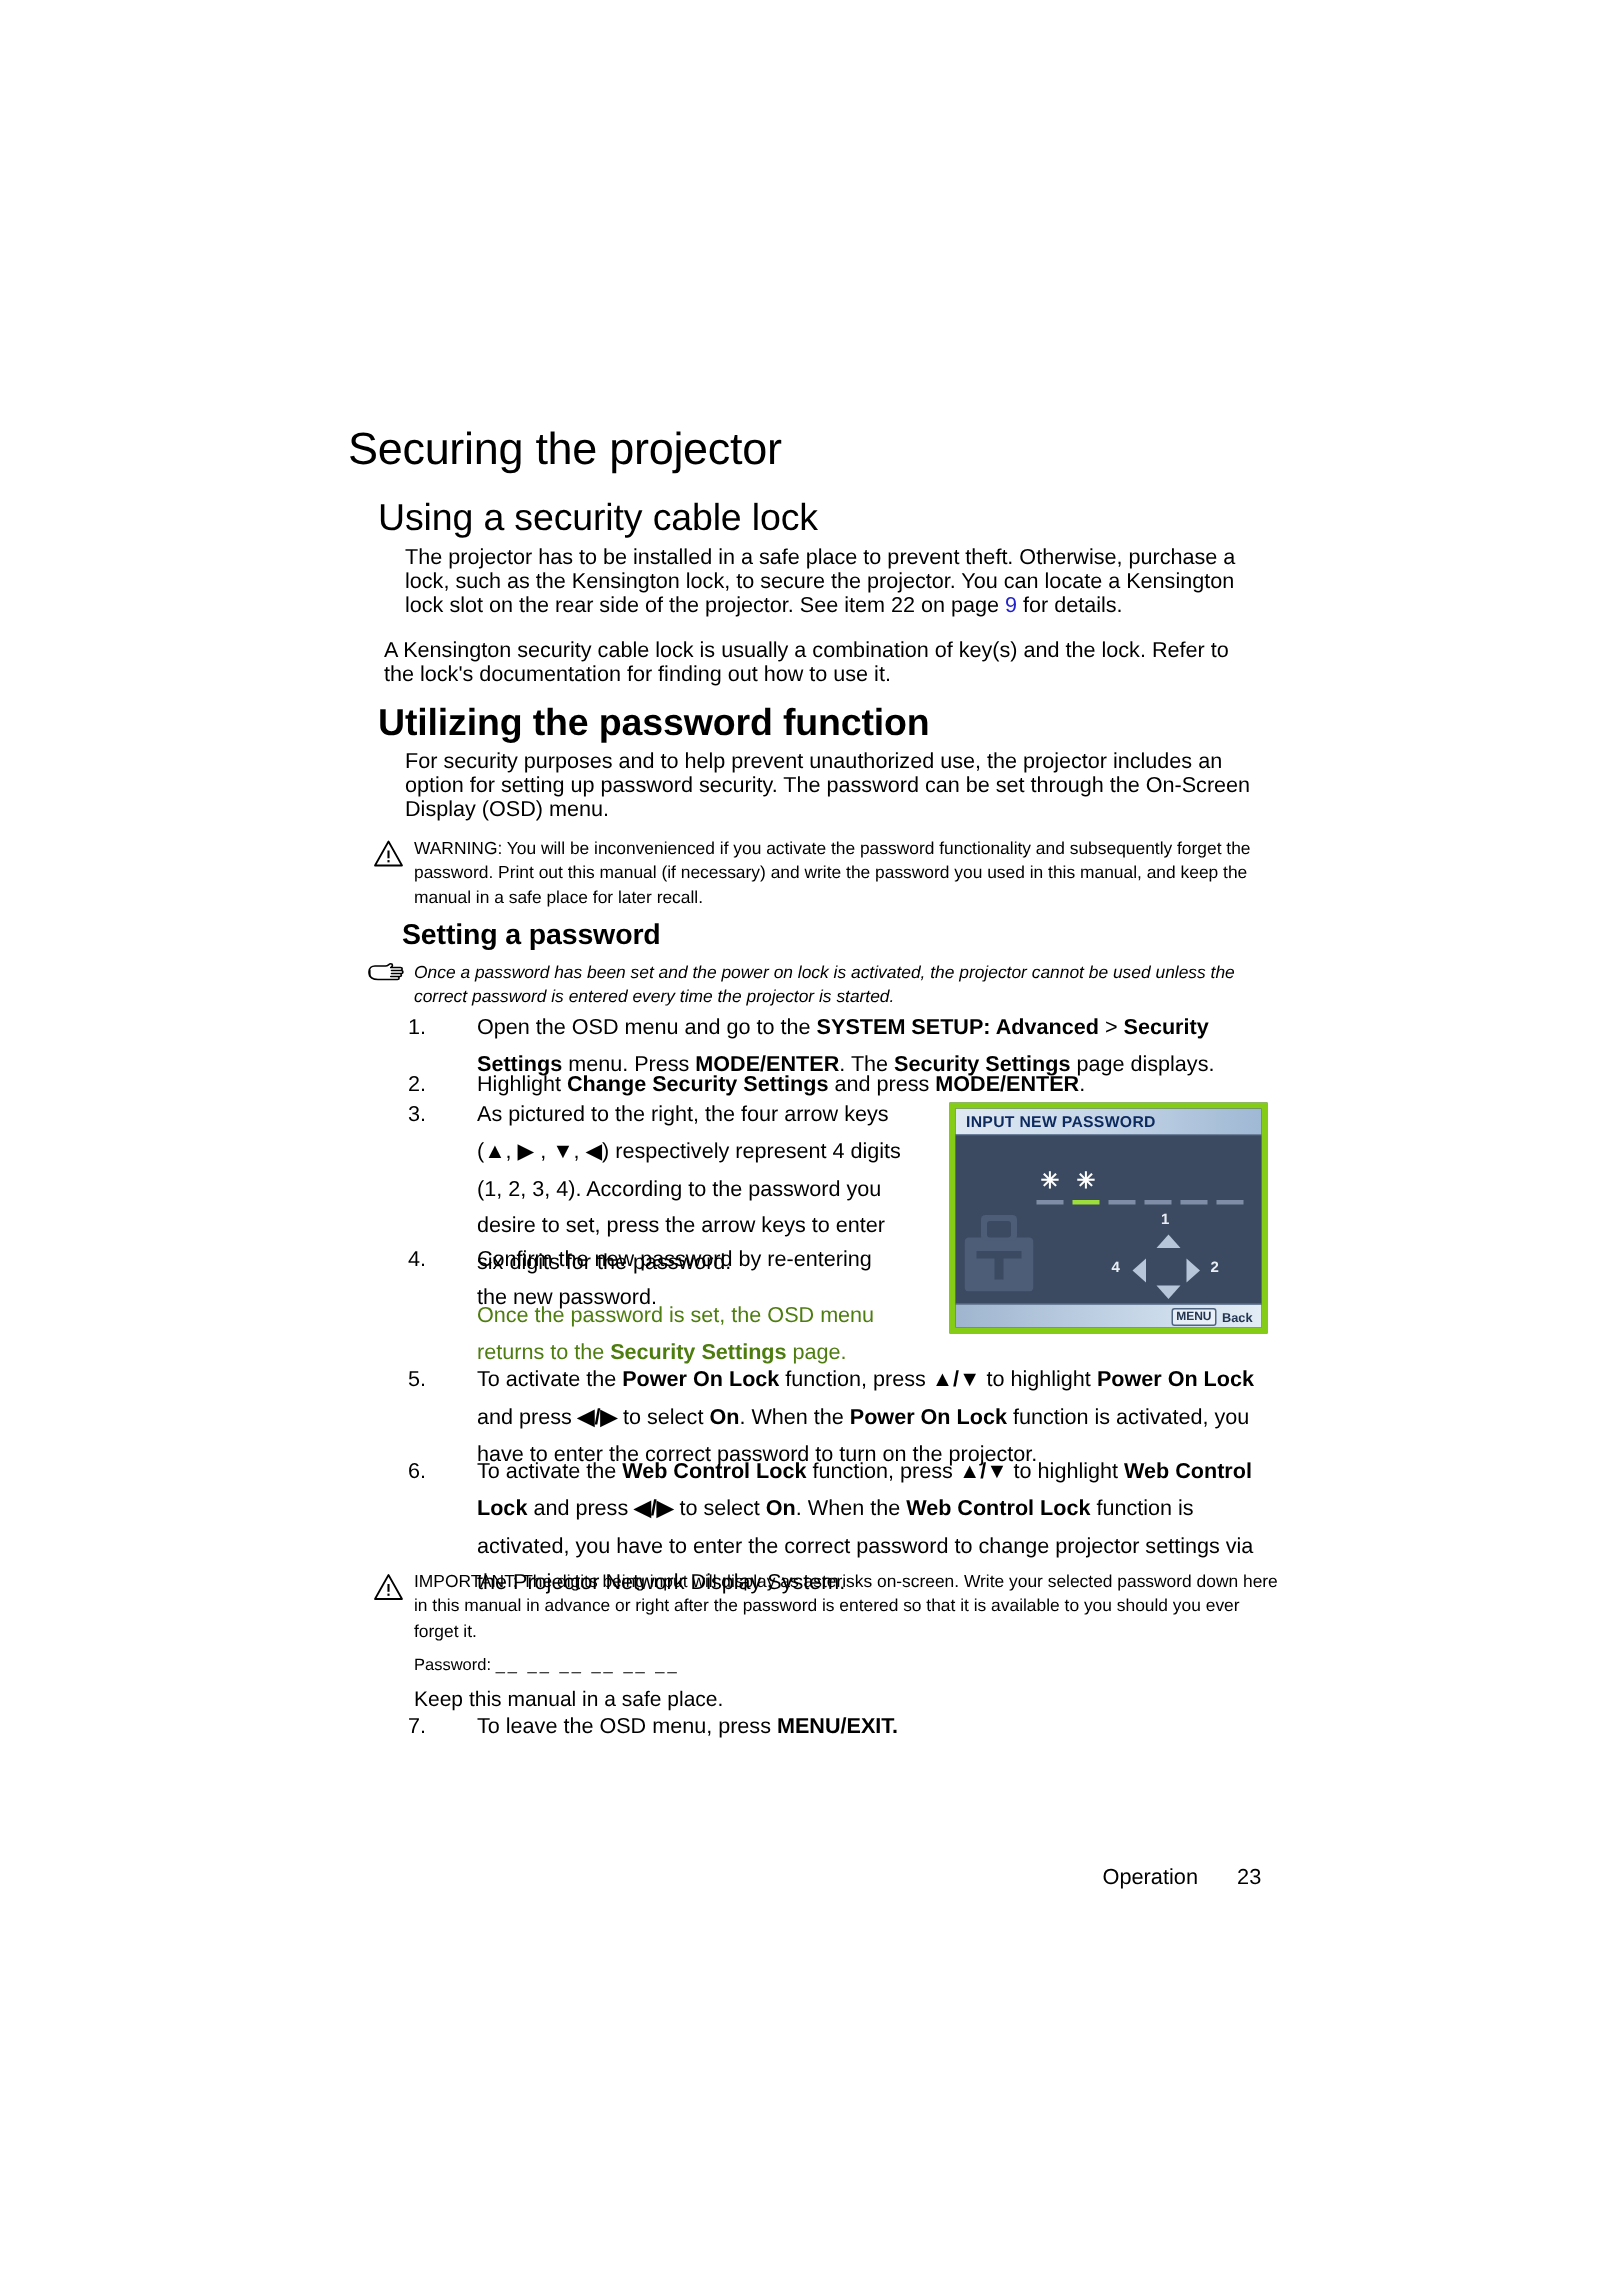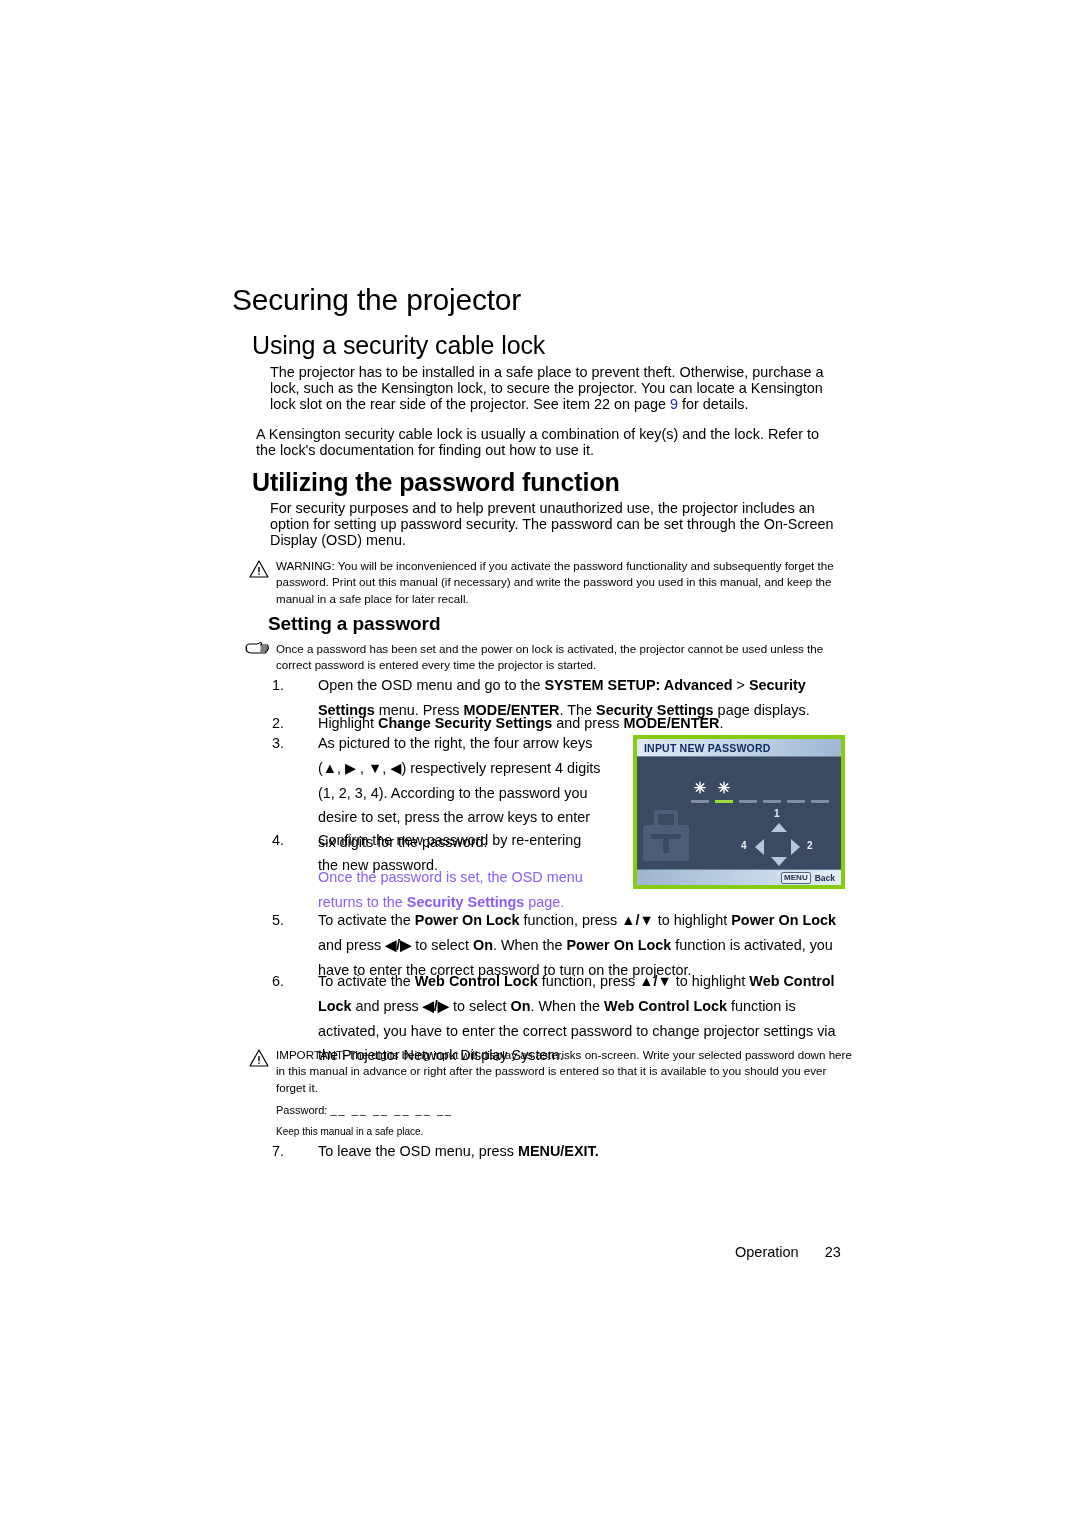--- a/index.html
+++ b/index.html
@@ -67,21 +67,21 @@
   .p3 { left: 270px; top: 500px; width: 578px; }
 
   
   .note {
     position: absolute;
     font-size: 11.6px;
     line-height: 16.4px;
     color: #000;
   }
   .note-warn1 { left: 276px; top: 558px; width: 576px; }
-  .note-hand  { left: 276px; top: 641px; width: 572px; }
+  .note-hand  { left: 276px; top: 641px; width: 572px; font-style: italic; }
   .note-warn2 { left: 276px; top: 1047px; width: 578px; }
 
   .icon-warn {
     position: absolute;
     width: 22px;
     height: 20px;
   }
   .icon-warn svg { display: block; width: 100%; height: 100%; }
   .iw1 { left: 248px; top: 559px; }
   .iw2 { left: 248px; top: 1048px; }
@@ -118,21 +118,21 @@
   .s3 { left: 272px; top: 731px; width: 330px; }
   .s4 { left: 272px; top: 828px; width: 330px; }
   .s5 { left: 272px; top: 908px; width: 578px; }
   .s6 { left: 272px; top: 969px; width: 572px; }
   .s7 { left: 272px; top: 1139px; width: 400px; }
 
   .cont {
     position: absolute;
     font-size: 14.4px;
     line-height: 24.8px;
-    color: #8b5cf6;
+    color: #4d7c0f;
     left: 318px;
     top: 865px;
     width: 300px;
   }
 
   b, .b { font-weight: 700; text-align: right; }
   .link { color: #2222cc; }
 
   .pwline {
     position: absolute;
@@ -142,21 +142,21 @@
     line-height: 16.4px;
     white-space: nowrap;
   }
   .pwline .blanks {
     letter-spacing: 2px;
   }
   .keepline {
     position: absolute;
     left: 276px;
     top: 1124px;
-    font-size: 10px;
+    font-size: 14px;
     line-height: 16.4px;
     white-space: nowrap;
   }
 
   
   .osd {
     position: absolute;
     left: 633px;
     top: 735px;
     width: 212px;

